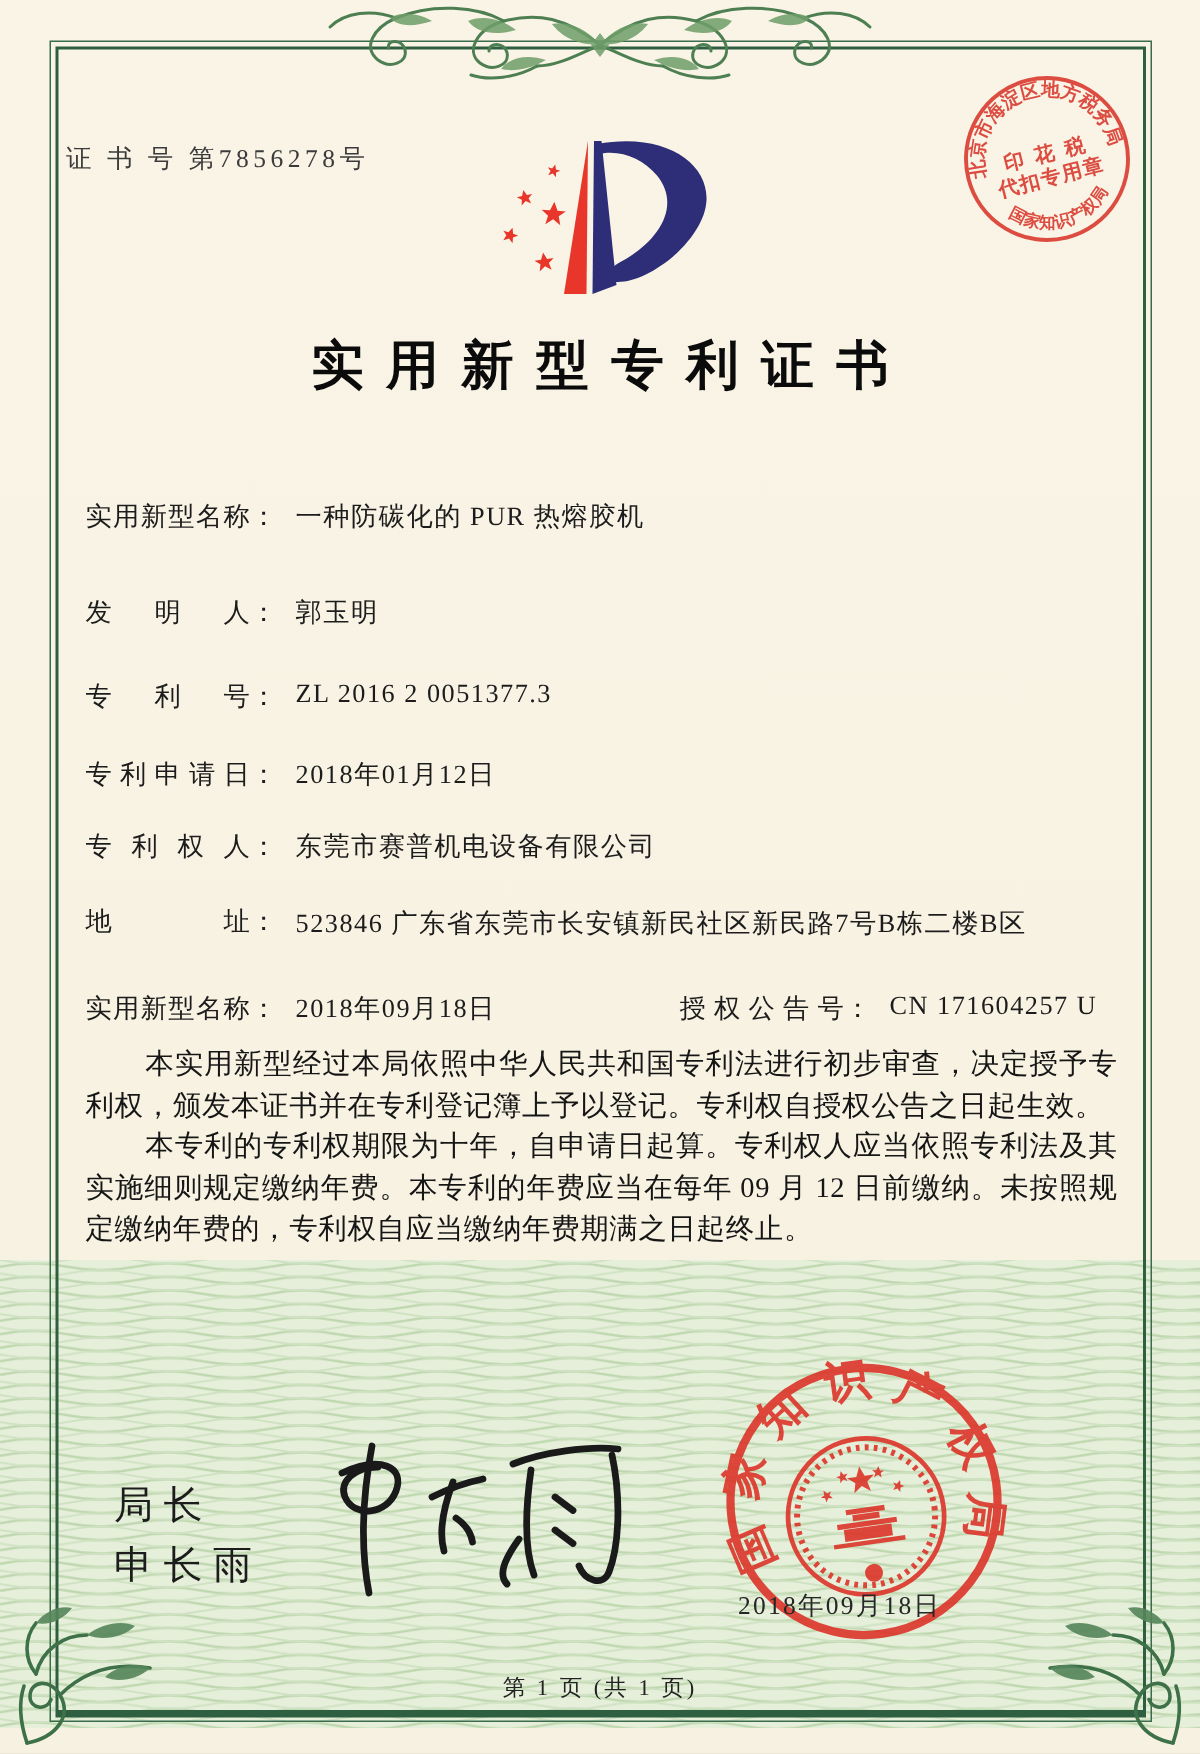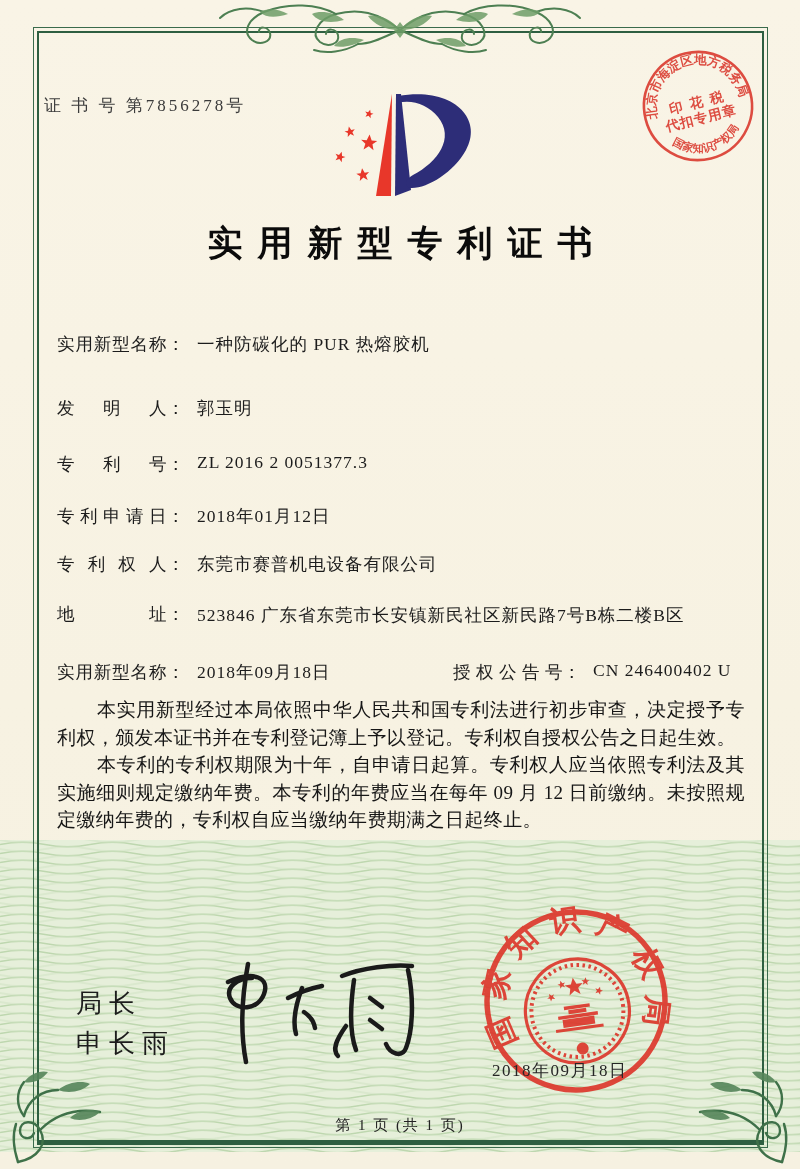--- a/index.html
+++ b/index.html
@@ -175,21 +175,21 @@
   <div class="abs row" style="top:552px">
     <span class="lbl">专利权人</span><span class="colon">：</span><span class="val">东莞市赛普机电设备有限公司</span>
   </div>
   <div class="abs row" style="top:602px">
     <span class="lbl">地址</span><span class="colon">：</span><span class="val wrap">523846 广东省东莞市长安镇新民社区新民路7号B栋二楼B区</span>
   </div>
   <div class="abs row" style="top:660px">
     <span class="lbl">实用新型名称</span><span class="colon">：</span><span class="val">2018年09月18日</span>
   </div>
   <div class="abs row" style="top:660px;left:453px">
-    <span class="lbl">授权公告号</span><span class="colon">：</span><span class="val">CN 246400402 U</span>
+    <span class="lbl">授权公告号</span><span class="colon">：</span><span class="val">CN 171604257 U</span>
   </div>
 
   <div class="abs paras">
     <p>本实用新型经过本局依照中华人民共和国专利法进行初步审查，决定授予专利权，颁发本证书并在专利登记簿上予以登记。专利权自授权公告之日起生效。</p>
     <p>本专利的专利权期限为十年，自申请日起算。专利权人应当依照专利法及其实施细则规定缴纳年费。本专利的年费应当在每年 09 月 12 日前缴纳。未按照规定缴纳年费的，专利权自应当缴纳年费期满之日起终止。</p>
   </div>
 
   <div class="abs officials">
     <div>局长</div>
     <div>申长雨</div>

